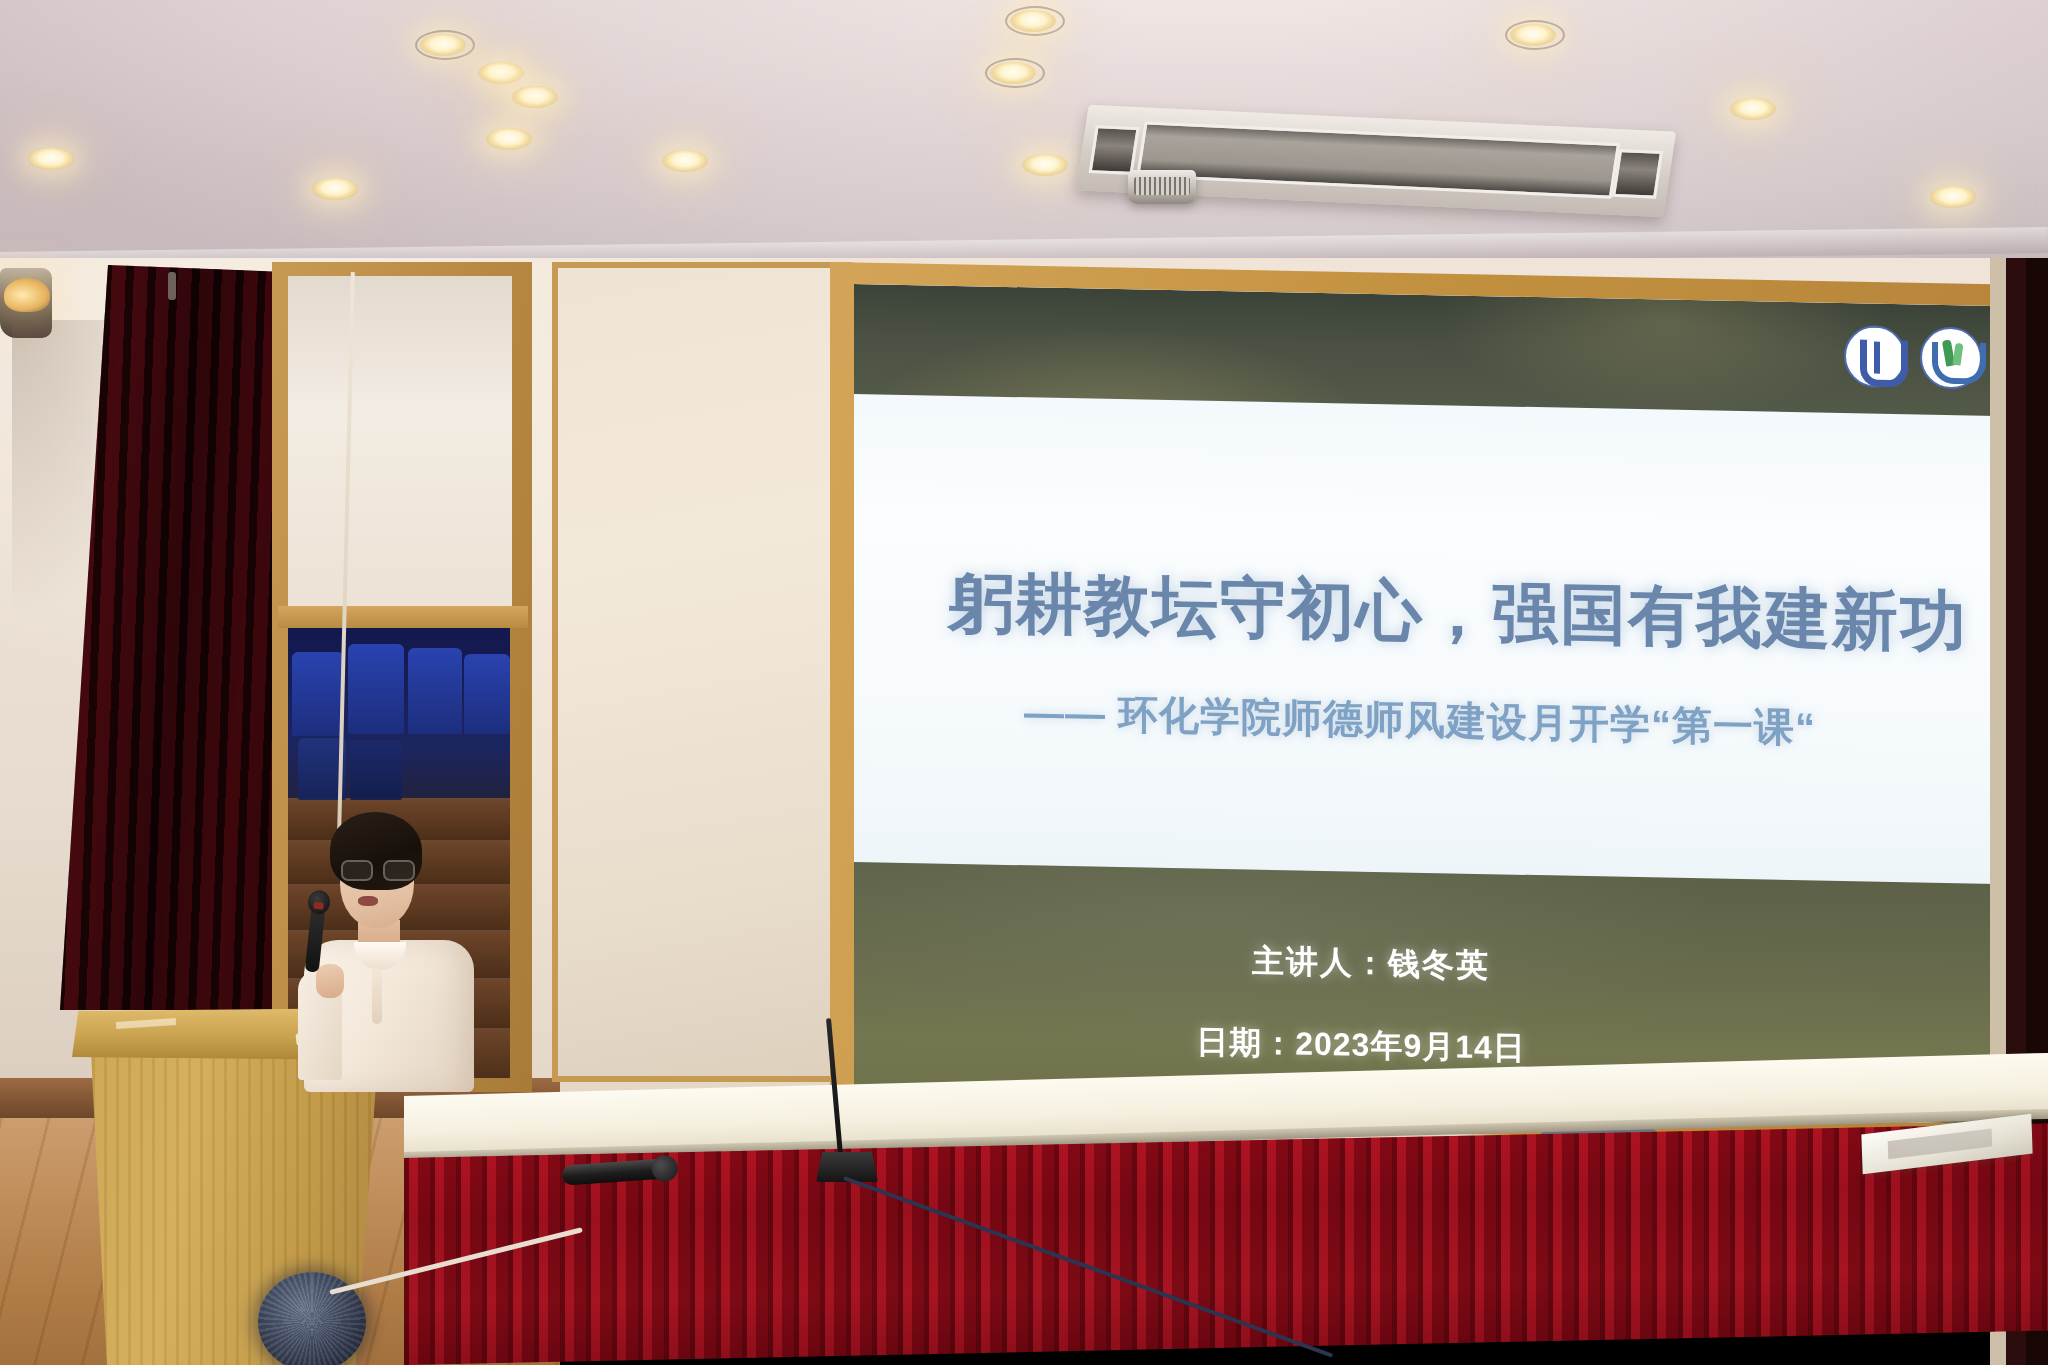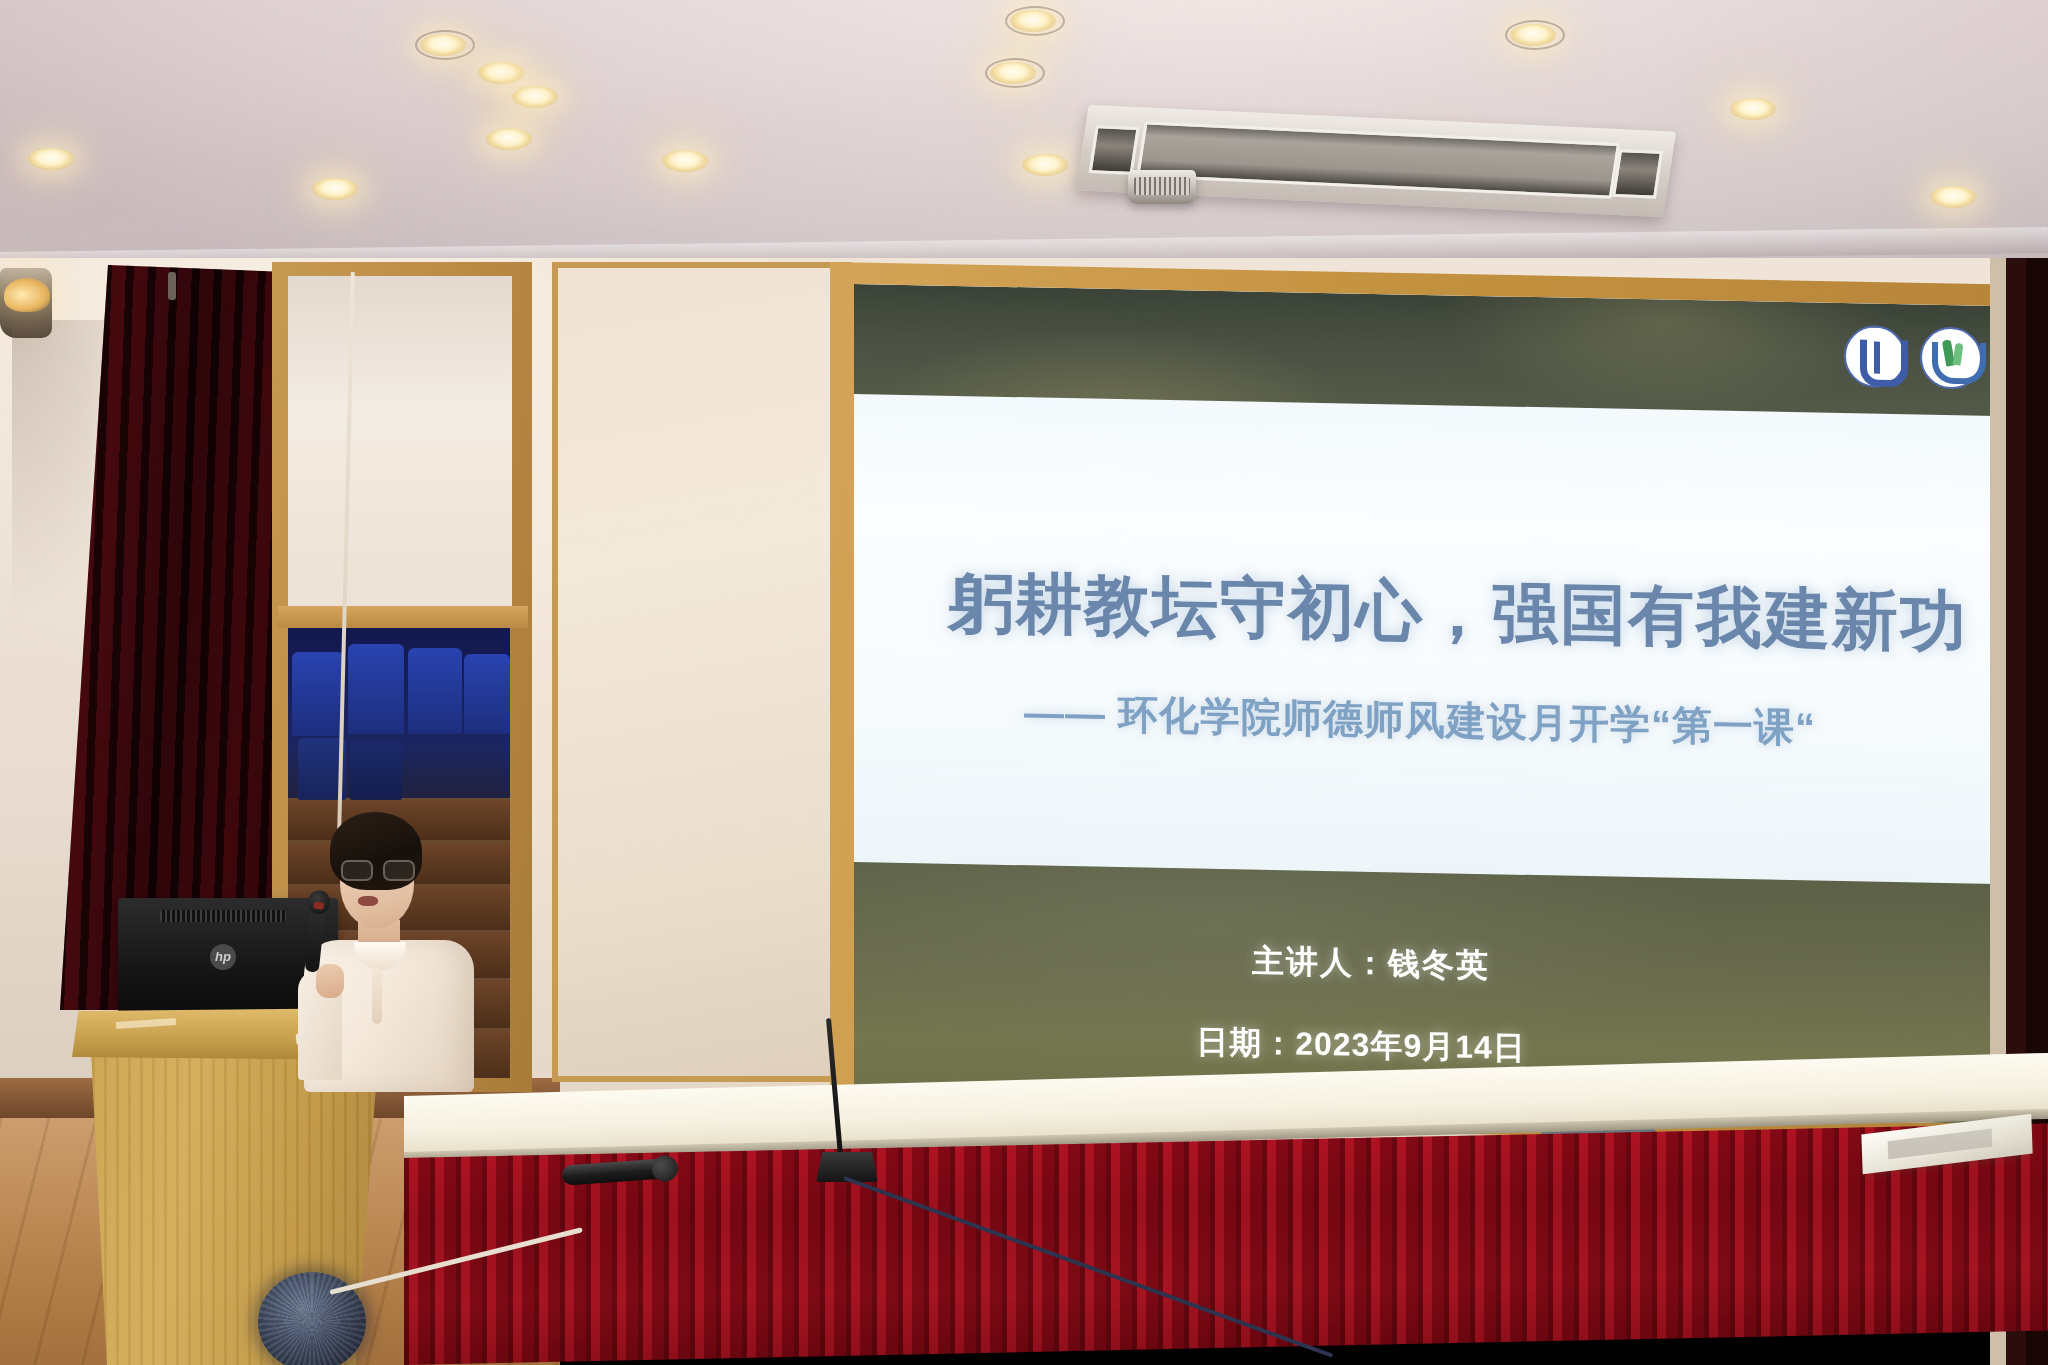--- a/index.html
+++ b/index.html
@@ -827,24 +827,20 @@
   <div class="table-top"></div>
   <div class="table-edge"></div>
   <div class="table-skirt"></div>
 
   <div class="handheld-mic"></div>
   <div class="gooseneck-stem"></div>
   <div class="gooseneck-base"></div>
   <div class="mic-cable"></div>
   <div class="papers"></div>
 
-  <div class="monitor">
-    <div class="monitor-vent"></div>
-    <div class="monitor-logo">hp</div>
-  </div>
 
   <div class="speaker">
     <div class="sp-body"></div>
     <div class="sp-neck"></div>
     <div class="sp-face"></div>
     <div class="sp-hair"></div>
     <div class="sp-glasses"></div>
     <div class="sp-mouth"></div>
     <div class="sp-collar"></div>
     <div class="sp-tie"></div>

